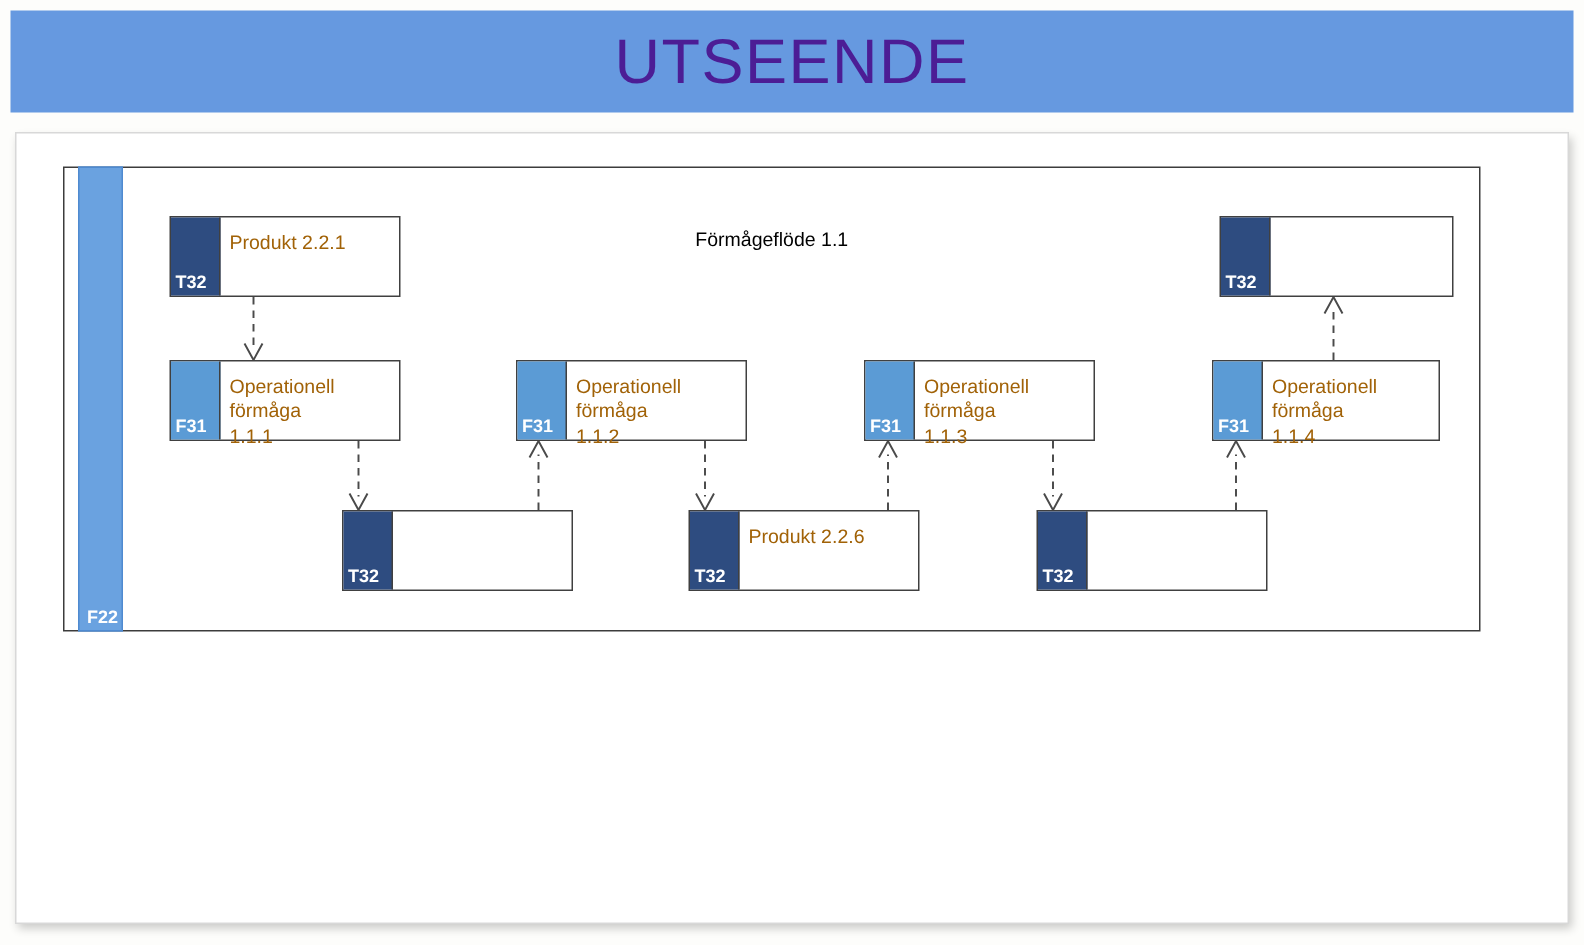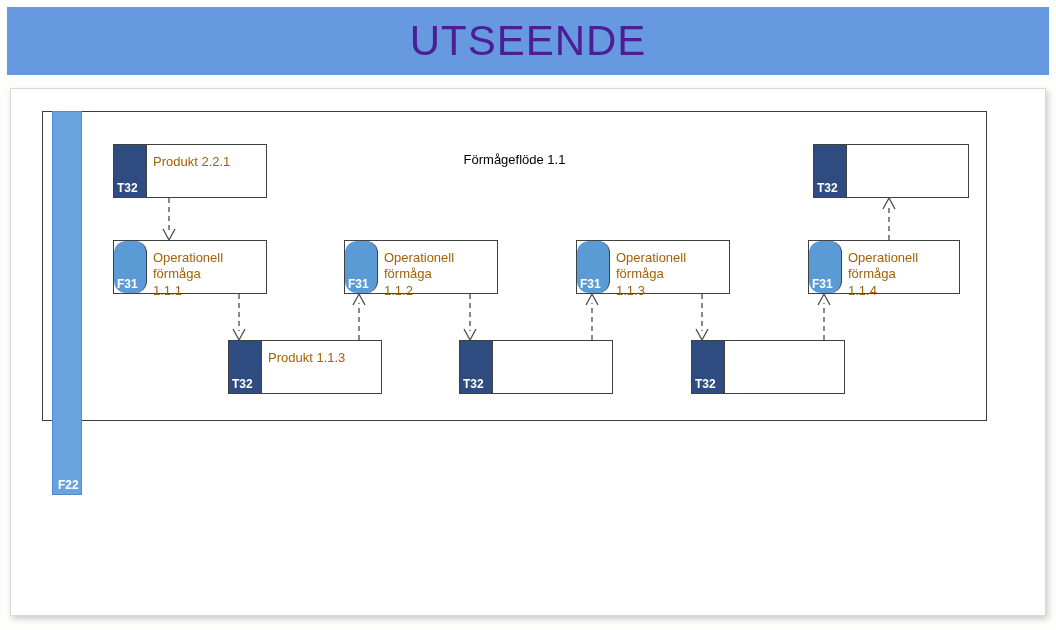--- a/index.html
+++ b/index.html
@@ -43,21 +43,21 @@
   #diagram-title{
     position:absolute;left:0;top:6px;width:100%;
     text-align:center;
     font-size:13px;
     color:#000000;
     line-height:1.1;
     margin-top:35px;
   }
   
   #lane-f22{
-    position:absolute;left:9px;top:-1px;width:30px;height:384px;
+    position:absolute;left:9px;top:-1px;width:30px;height:310px;
     background:#6aa2e0;
     border:1px solid #4f8ad0;
     box-sizing:border-box;
   }
   #lane-f22-label{
     position:absolute;left:5px;bottom:3px;
     color:#ffffff;font-size:12px;font-weight:bold;
     line-height:1;
   }
   
@@ -69,21 +69,21 @@
     display:flex;
     align-items:stretch;
   }
   .node-tab{
     width:33px;
     flex:0 0 33px;
     position:relative;
     box-sizing:border-box;
   }
   .node-tab.t32{background:#2e4c80;border-right:1px solid #404040;}
-  .node-tab.f31{background:#5b9bd5;border-right:1px solid #404040;border-radius:12px;}
+  .node-tab.f31{background:#5b9bd5;border-right:1px solid #404040;}
   .node-tab-label{
     position:absolute;left:3px;bottom:3px;
     color:#ffffff;font-size:12px;font-weight:bold;line-height:1;margin-top:13px;
   }
   .node-body{
     flex:1 1 auto;
     padding:9px 6px 0 6px;
     font-size:13px;
     color:#a16207;
     line-height:1.25;
@@ -185,26 +185,26 @@
         <div class="node-tab f31">
           <span class="node-tab-label">F31</span>
         </div>
         <div class="node-body">Operationell förmåga
 1.1.4</div>
       </div>
       <div class="node" style="left: 185px; top: 228px; width: 154px; height: 54px;">
         <div class="node-tab t32">
           <span class="node-tab-label">T32</span>
         </div>
-        <div class="node-body">Produkt 1.1.3</div>
       </div>
       <div class="node" style="left: 416px; top: 228px; width: 154px; height: 54px;">
         <div class="node-tab t32">
           <span class="node-tab-label">T32</span>
         </div>
+        <div class="node-body">Produkt 2.2.6</div>
       </div>
       <div class="node" style="left: 648px; top: 228px; width: 154px; height: 54px;">
         <div class="node-tab t32">
           <span class="node-tab-label">T32</span>
         </div>
       </div>
     </div>
 </div>
 
 </body></html>

